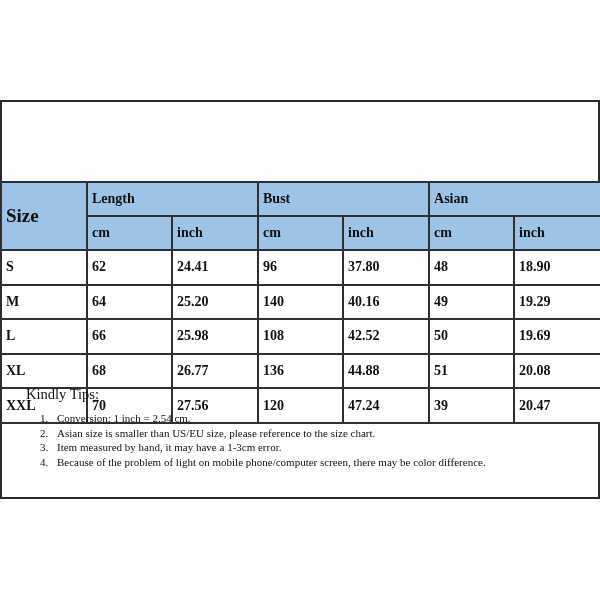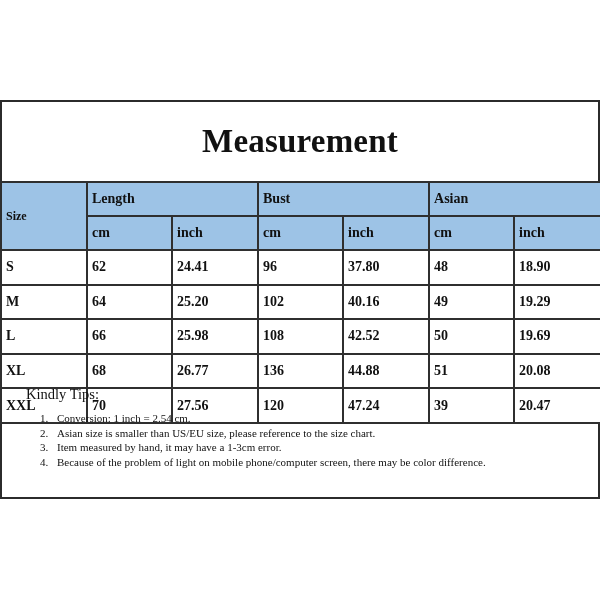--- a/index.html
+++ b/index.html
@@ -8,32 +8,31 @@
     .frame { position:absolute; left:0px; top:100px; width:596px; height:395px;
              border:2px solid #2b2b2b; background:#fff; }
     .title { position:absolute; left:0; top:0; width:596px; height:79px;
              display:flex; align-items:center; justify-content:center;
              font-weight:bold; font-size:33px; letter-spacing:0.2px; }
     table.grid { position:absolute; left:-2px; top:79px; border-collapse:collapse;
                  table-layout:fixed; width:600px; }
     table.grid td, table.grid th { border:2px solid #2f2f2f; text-align:left;
              vertical-align:middle; padding:4px; font-weight:bold; font-size:14px; }
     table.grid thead th { background:#9dc3e6; height:24px; }
-    table.grid thead th.size-h { font-size:12px; }
+    table.grid thead th.size-h { font-size:19px; }
     table.grid tbody td { height:24.6px; background:#fff; }
     .tips { position:absolute; left:24px; top:284px; width:560px; font-size:13px; }
     .tips-title { font-size:14.5px; margin-bottom:8px; }
     .tips ol { margin:0; padding-left:25px; }
     .tips li { font-size:11px; line-height:14.5px; padding-left:6px; }
   </style>
 </head>
 <body>
 
 <div class="frame">
-  <div class="title">Measurement</div>
 
   <table class="grid">
     <colgroup>
       <col style="width:86px">
         <col style="width:85px">
         <col style="width:86px">
       <col style="width:85px">
         <col style="width:86px">
         <col style="width:85px">
         <col style="width:87px">
@@ -61,21 +60,21 @@
         <td>24.41</td>
         <td>96</td>
         <td>37.80</td>
         <td>48</td>
         <td>18.90</td>
       </tr>
       <tr>
         <td>M</td>
         <td>64</td>
         <td>25.20</td>
-        <td>102</td>
+        <td>140</td>
         <td>40.16</td>
         <td>49</td>
         <td>19.29</td>
       </tr>
       <tr>
         <td>L</td>
         <td>66</td>
         <td>25.98</td>
         <td>108</td>
         <td>42.52</td>

